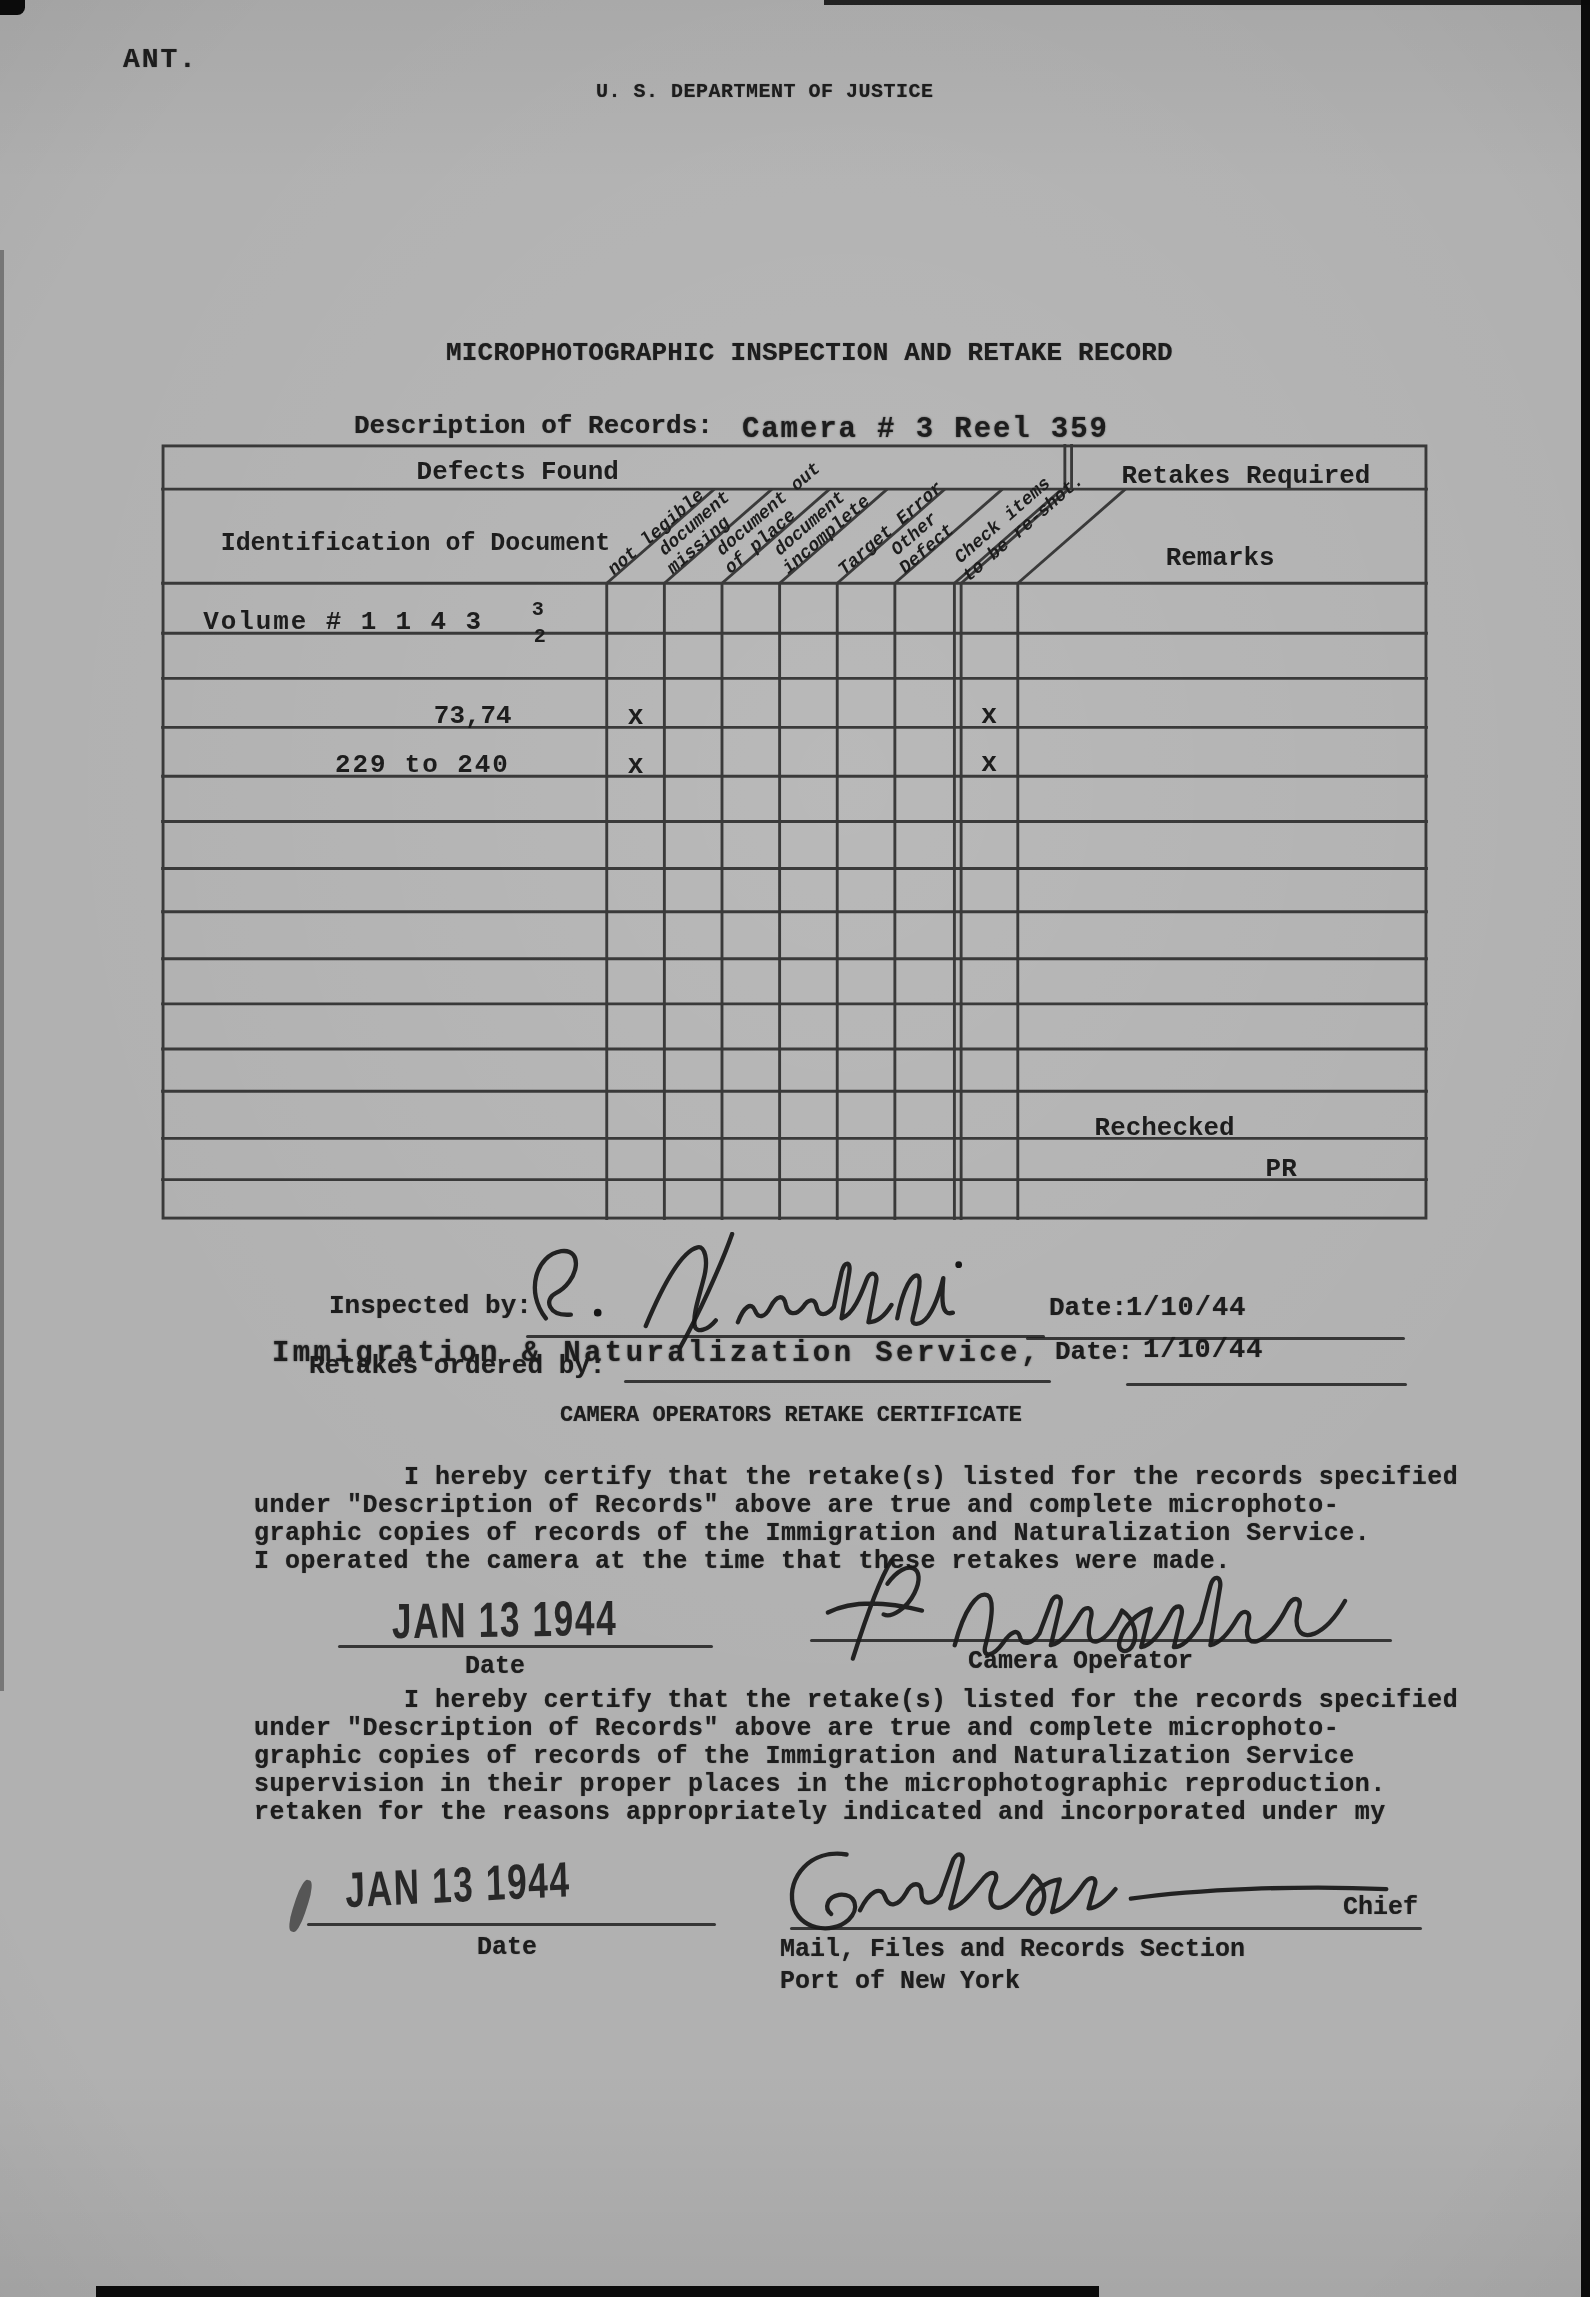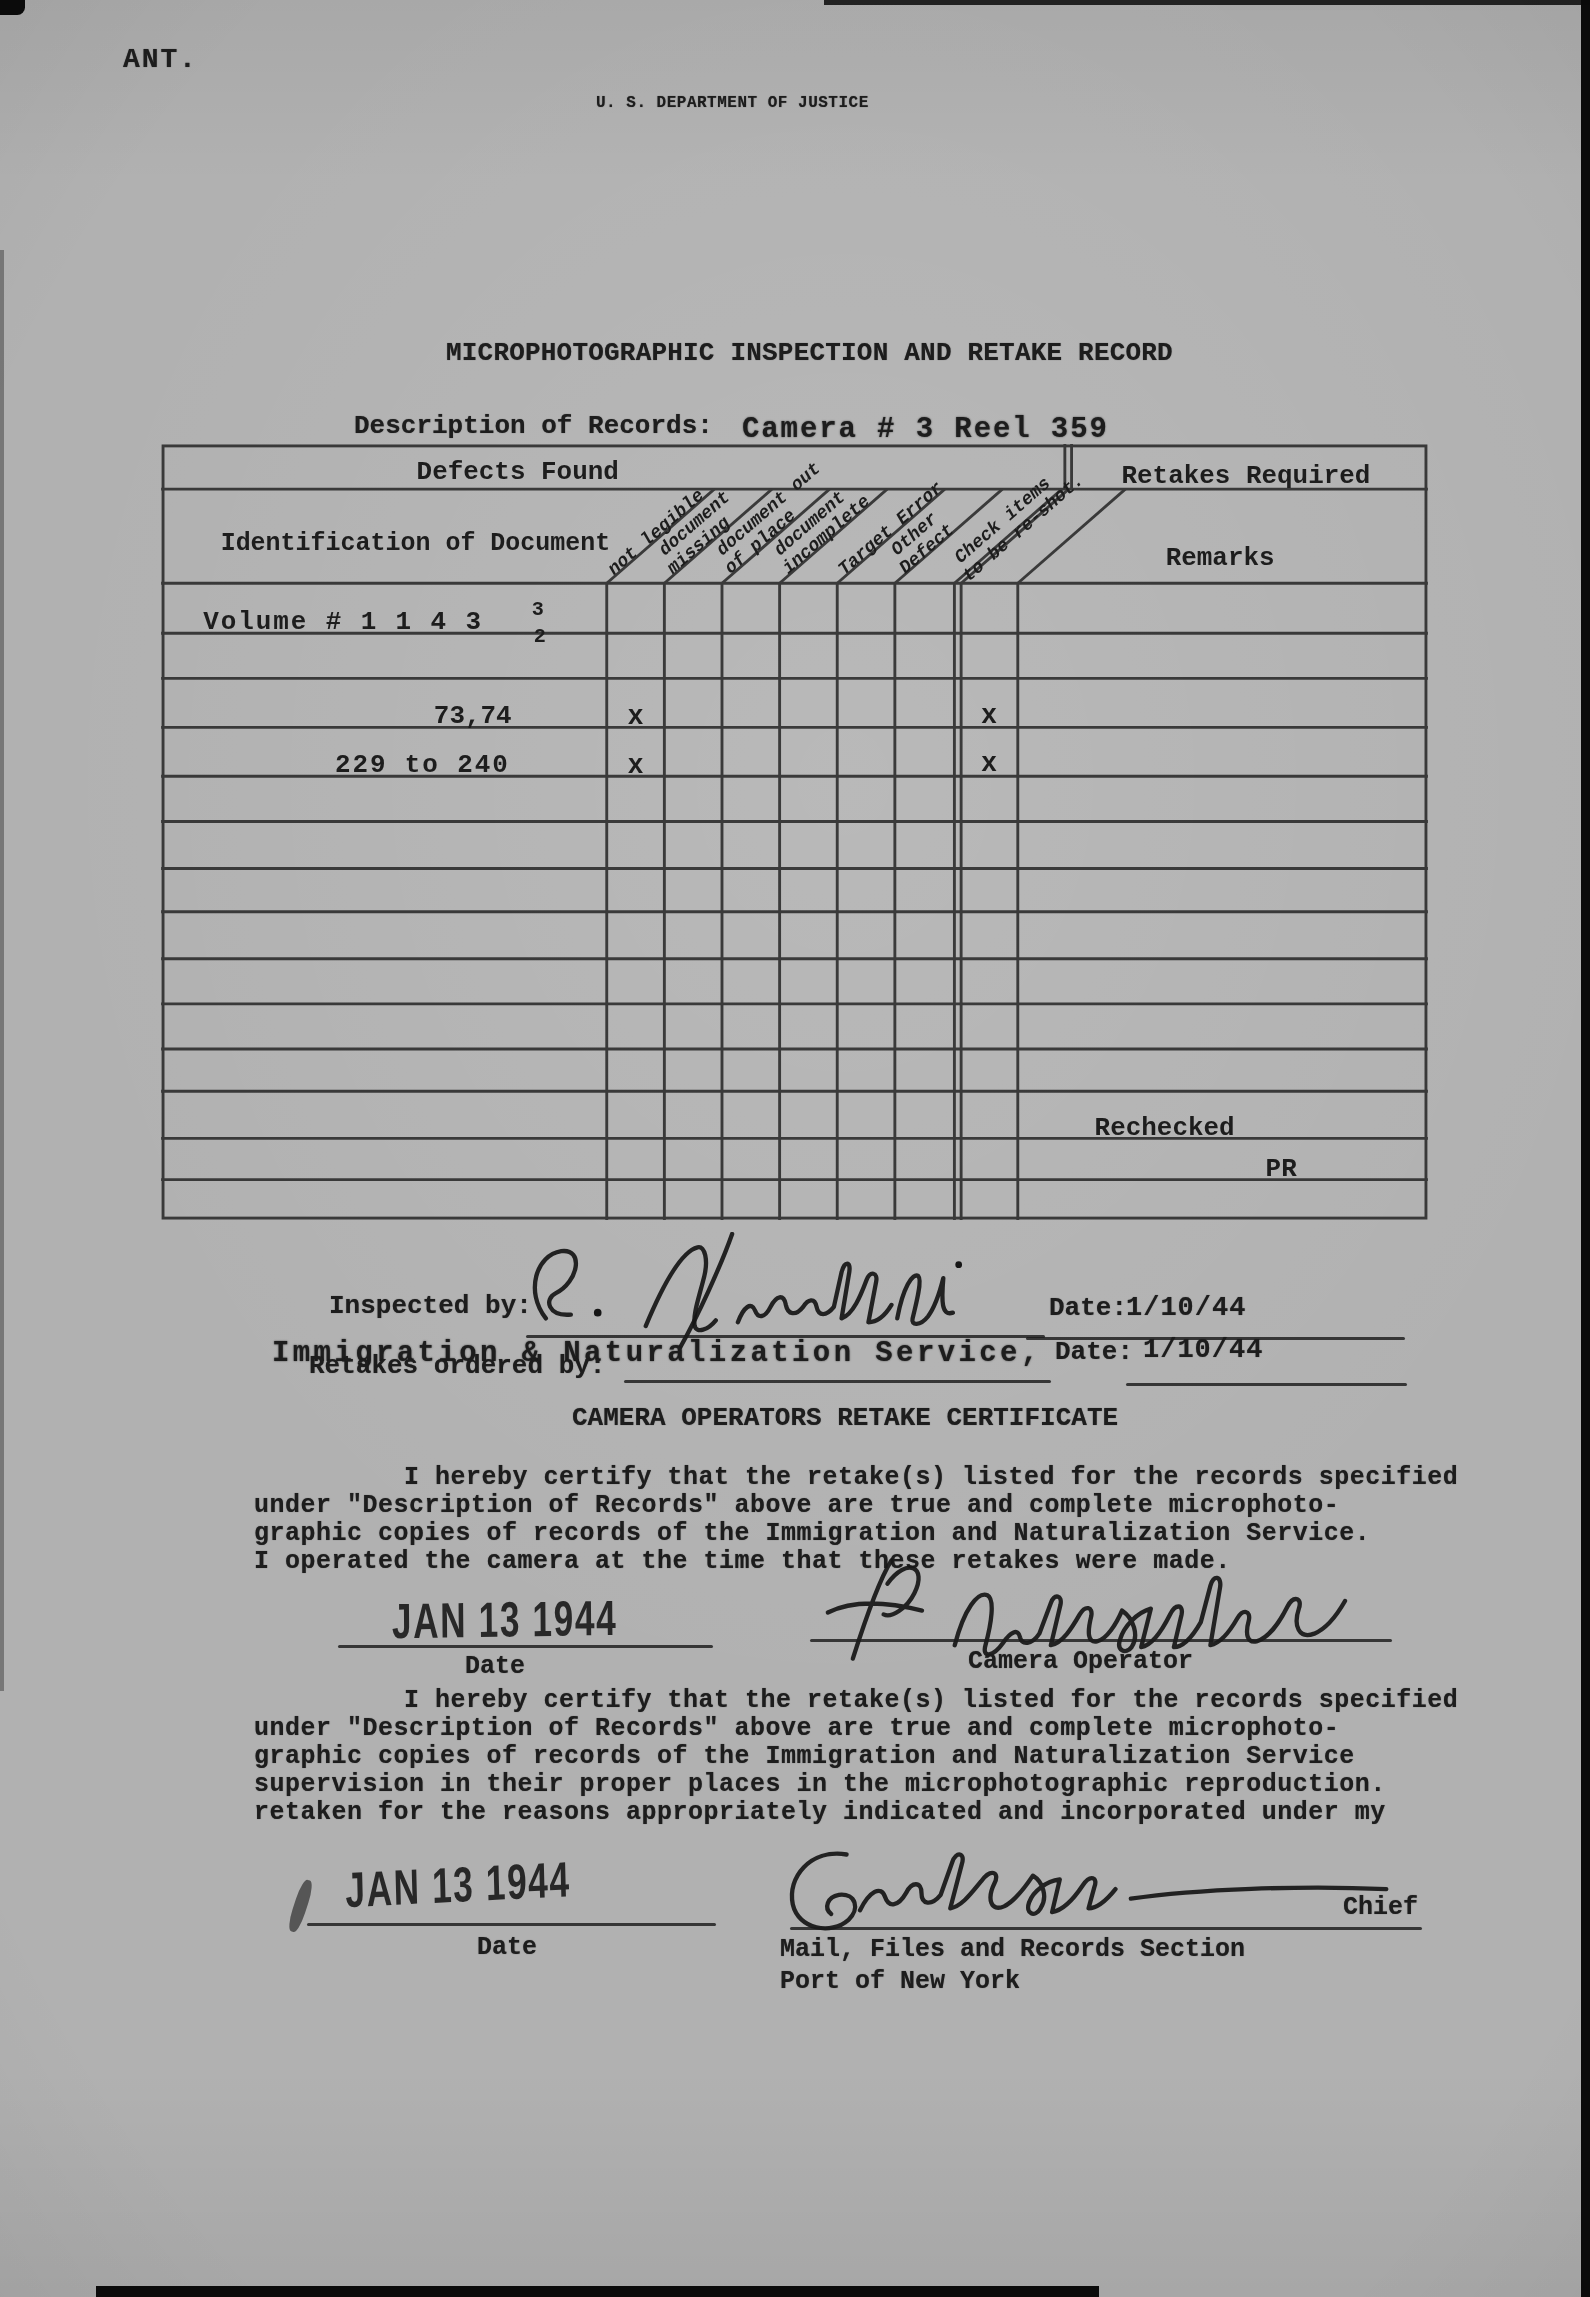--- a/index.html
+++ b/index.html
@@ -61,21 +61,21 @@
 <div class="page">
 
   <div class="edge" style="left:1581px;top:0;width:9.6px;height:2298px;"></div>
   <div class="edge" style="left:824px;top:0;width:767px;height:4.8px;opacity:.85;"></div>
   <div class="edge" style="left:96px;top:2286px;width:1003px;height:11.5px;"></div>
   <div class="edge" style="left:0;top:0;width:25px;height:15.4px;border-radius:0 0 7.7px 0;"></div>
   <div class="edge" style="left:0;top:250px;width:3.8px;height:1441px;opacity:.35;"></div>
 
   <div class="abs t" style="left:123px;top:44px;font-size:28px;letter-spacing:1.9px;">ANT.</div>
 
-  <div class="abs t" style="left:596px;top:94px;font-size:16px;letter-spacing:0.5px;">U. S. DEPARTMENT OF JUSTICE</div>
+  <div class="abs t" style="left:596px;top:80px;font-size:20px;letter-spacing:0.5px;">U. S. DEPARTMENT OF JUSTICE</div>
   <div class="abs t" style="left:446px;top:338px;font-size:26px;letter-spacing:0.2px;">MICROPHOTOGRAPHIC INSPECTION AND RETAKE RECORD</div>
 
   <div class="abs t" style="left:354px;top:411px;font-size:26px;">Description of Records:</div>
   <div class="abs t" style="left:742px;top:413px;font-size:29px;letter-spacing:1.9px;text-shadow:0 0 1.9px rgba(0,0,0,.6);">Camera # 3 Reel 359</div>
 
   <svg class="abs" style="left:161px;top:444px;" width="1267" height="776" viewBox="0 0 1319 808">
     <g stroke="#1f1f1f" stroke-width="3" opacity="0.82" fill="none">
 
       <rect x="2" y="2" width="1315" height="804"></rect>
 
@@ -192,21 +192,21 @@
   <div class="rule" style="left:1026px;top:1337px;width:379px;"></div>
 
   <div class="abs t" style="left:272px;top:1337px;font-size:29px;letter-spacing:3.4px;text-shadow:0 0 1.9px rgba(0,0,0,.65);">Immigration &amp; Naturalization Service,</div>
   <div class="abs t" style="left:309px;top:1351px;font-size:26px;">Retakes ordered by:</div>
   <div class="rule" style="left:624px;top:1380px;width:427px;"></div>
 
   <div class="abs t" style="left:1055px;top:1337px;font-size:26px;">Date:</div>
   <div class="abs t" style="left:1143px;top:1335px;font-size:27px;letter-spacing:1px;">1/10/44</div>
   <div class="rule" style="left:1126px;top:1383px;width:281px;"></div>
 
-  <div class="abs t" style="left:572px;top:1403px;font-size:26px;">CAMERA OPERATORS RETAKE CERTIFICATE</div>
+  <div class="abs t" style="left:560px;top:1403px;font-size:22px;">CAMERA OPERATORS RETAKE CERTIFICATE</div>
 
   <div class="abs t para" style="left:254px;top:1464px;">
     <div class="line indent">I hereby certify that the retake(s) listed for the records specified</div>
     <div class="line">under "Description of Records" above are true and complete microphoto-</div>
     <div class="line">graphic copies of records of the Immigration and Naturalization Service.</div>
     <div class="line">I operated the camera at the time that these retakes were made.</div>
   </div>
 
   <div class="stamp" style="left:392px;top:1602px;transform:scale(0.84,1.18) rotate(-0.6deg);">JAN 13 1944</div>
   <div class="rule" style="left:338px;top:1645px;width:375px;"></div>

